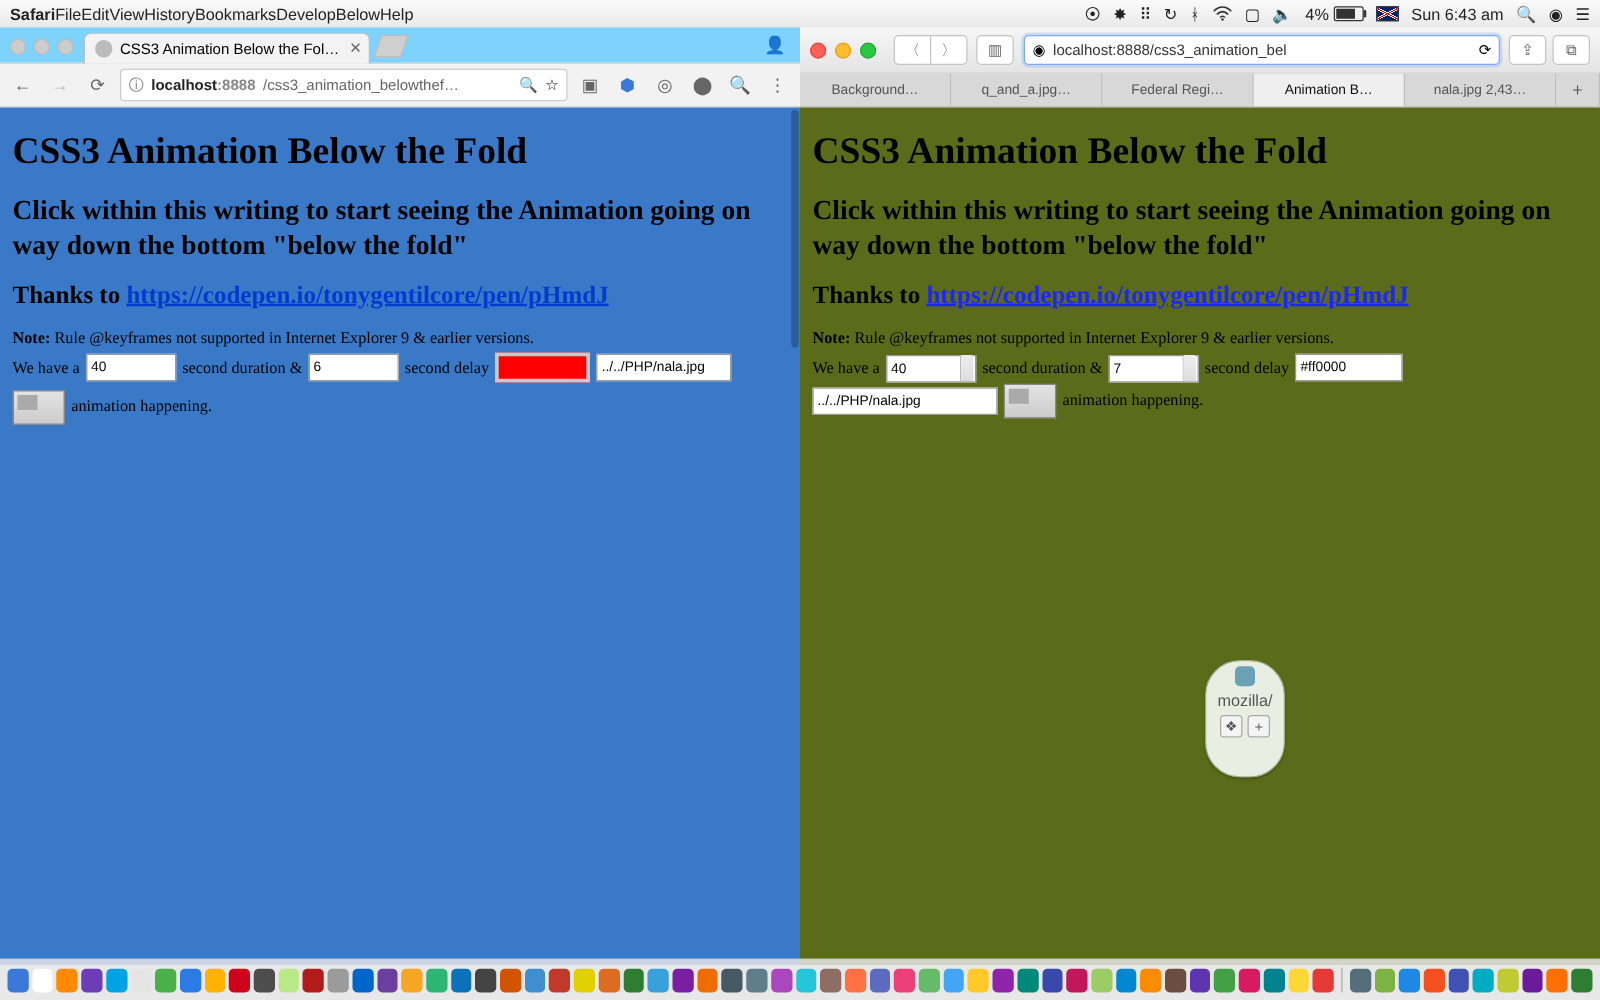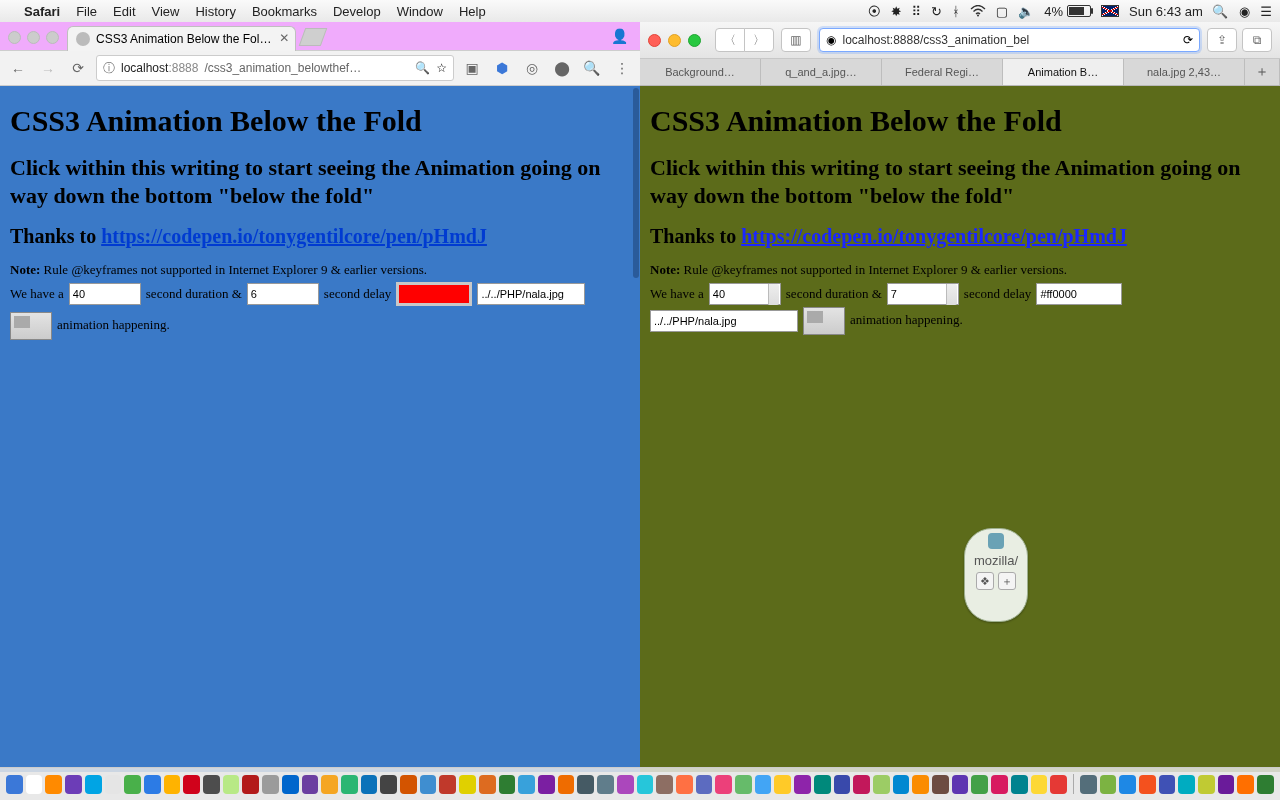--- a/index.html
+++ b/index.html
@@ -1,50 +1,50 @@
 <!DOCTYPE html>
 <html><head>
 <meta charset="utf-8">
 <style>
   html, body { margin: 0; padding: 0; font-family: -apple-system, "Helvetica Neue", Arial, sans-serif; font-size: 12px; color: #000; }
   body { width: 1280px; height: 800px; overflow: hidden; background: #ededed; position: relative; }
 
   
   .menubar { position: absolute; top: 0; left: 0; right: 0; height: 22px; background: linear-gradient(#fafafa,#e9e9e9); border-bottom: 1px solid #bfbfbf; display: flex; align-items: center; padding: 0 8px; font-size: 13px; }
-  .menubar .left { display: flex; align-items: flex-start; gap: 16px; }
+  .menubar .left { display: flex; align-items: flex-start; gap: 0; }
   .menubar .left .apple { font-size: 14px; }
   .menubar .left .appname { font-weight: 700; }
   .menubar .left span { color:#222; }
   .menubar .right { margin-left: auto; display: flex; align-items: center; gap: 10px; }
   .menubar .right span { display: inline-flex; align-items: center; color:#222; }
   .battery { display: inline-flex; align-items: center; gap: 4px; }
   .battery-body { width: 22px; height: 10px; border: 1px solid #333; border-radius: 2px; position: relative; }
   .battery-body::after { content: ""; position: absolute; right: -3px; top: 2px; width: 2px; height: 6px; background: #333; border-radius: 1px; }
   .battery-fill { position: absolute; left: 1px; top: 1px; bottom: 1px; width: 69%; background: #333; }
   .flag { width: 16px; height: 10px; background: #012169; position: relative; border:1px solid #333; }
   .flag::before, .flag::after { content:""; position:absolute; inset:0; }
   .flag::before { background: linear-gradient(27deg, transparent 44%, #fff 44%, #fff 56%, transparent 56%), linear-gradient(-27deg, transparent 44%, #fff 44%, #fff 56%, transparent 56%); }
   .flag::after { background: linear-gradient(27deg, transparent 47%, #c00 47%, #c00 53%, transparent 53%), linear-gradient(-27deg, transparent 47%, #c00 47%, #c00 53%, transparent 53%); }
 
   
   .chrome { position: absolute; left: 0; top: 22px; width: 640px; bottom: 28px; background: #fff; display: flex; flex-direction: column; }
-  .chrome-tabstrip { height: 28px; background: #f0abfc; display: flex; align-items: flex-end; padding: 0 6px; position: relative; }
+  .chrome-tabstrip { height: 28px; background: #7dd3fc; display: flex; align-items: flex-end; padding: 0 6px; position: relative; }
   .traffic { display: flex; gap: 6px; align-items: center; margin: 0 8px 6px 2px; }
   .traffic .dot { width: 11px; height: 11px; border-radius: 50%; background: #ccc; border: 1px solid #bbb; }
   .chrome-tab { height: 24px; background: #f3f3f3; border: 1px solid #bfbfbf; border-bottom: none; border-top-left-radius: 6px; border-top-right-radius: 6px; padding: 0 24px 0 8px; display: flex; align-items: center; gap: 6px; max-width: 210px; font-size: 12px; position: relative; margin-bottom: -1px; }
   .chrome-tab .fav { width: 14px; height: 14px; border-radius: 50%; background: #bbb; display:inline-block; }
   .chrome-tab .close { position: absolute; right: 6px; top: 4px; font-size: 12px; color:#666; }
   .chrome-newtab { width: 20px; height: 16px; margin: 0 0 4px 6px; background: #cfcfcf; border: 1px solid #bbb; transform: skewX(-20deg); }
   .chrome-userbtn { margin-left: auto; margin-bottom: 4px; width: 28px; height: 20px; border-radius: 4px; display:flex; align-items:center; justify-content:center; font-size:14px; color:#555; }
   .chrome-toolbar { height: 34px; background: #f2f2f2; border-top: 1px solid #cdcdcd; border-bottom: 1px solid #cdcdcd; display:flex; align-items:center; padding: 0 6px; gap: 6px; }
   .tbtn { width: 24px; height: 24px; display:flex; align-items:center; justify-content:center; color:#666; font-size:14px; border-radius:3px; }
   .tbtn.disabled { color:#bbb; }
   .omnibox { flex: 1; height: 24px; background:#fff; border:1px solid #ccc; border-radius: 3px; display:flex; align-items:center; padding: 0 6px; gap:6px; min-width:0; }
   .omnibox .scheme-icon { font-size:12px; color:#777; }
-  .omnibox .host { font-weight:400; color:#222;text-align:center; }
+  .omnibox .host { font-weight:700; color:#222;text-align:center; }
   .omnibox .path { color:#666; white-space:nowrap; overflow:hidden; text-overflow:ellipsis; }
   .toolbar-icons { display:flex; align-items:center; gap:6px; }
 
   
   .left-page { flex:1; background: #3a79c7; overflow: auto; position: relative; }
   .left-page .scrollthumb { position:absolute; right:1px; top:2px; width:6px; height:190px; background:#2a5b9a; border-radius:3px; }
   .content-pad { padding: 8px 10px; font-family: "Times New Roman", serif; color: #000; }
   .content-pad h1 { font-size: 30px; font-weight: 800; margin: 10px 0 16px; }
   .content-pad h2 { font-size: 22px; font-weight: 800; margin: 8px 0 16px; line-height:1.25; }
   .content-pad h3 { font-size: 20px; font-weight: 800; margin: 8px 0 14px; }
@@ -104,21 +104,21 @@
 <div class="menubar">
   <div class="left">
     <span class="apple"></span>
     <span class="appname">Safari</span>
     <span>File</span>
     <span>Edit</span>
     <span>View</span>
     <span>History</span>
     <span>Bookmarks</span>
     <span>Develop</span>
-    <span>Window</span>
+    <span>Below</span>
     <span>Help</span>
   </div>
   <div class="right">
     <span>⦿</span>
     <span>✸</span>
     <span>⠿</span>
     <span>↻</span>
     <span>ᚼ</span>
     <span>
       <svg width="16" height="12" viewBox="0 0 16 12">

